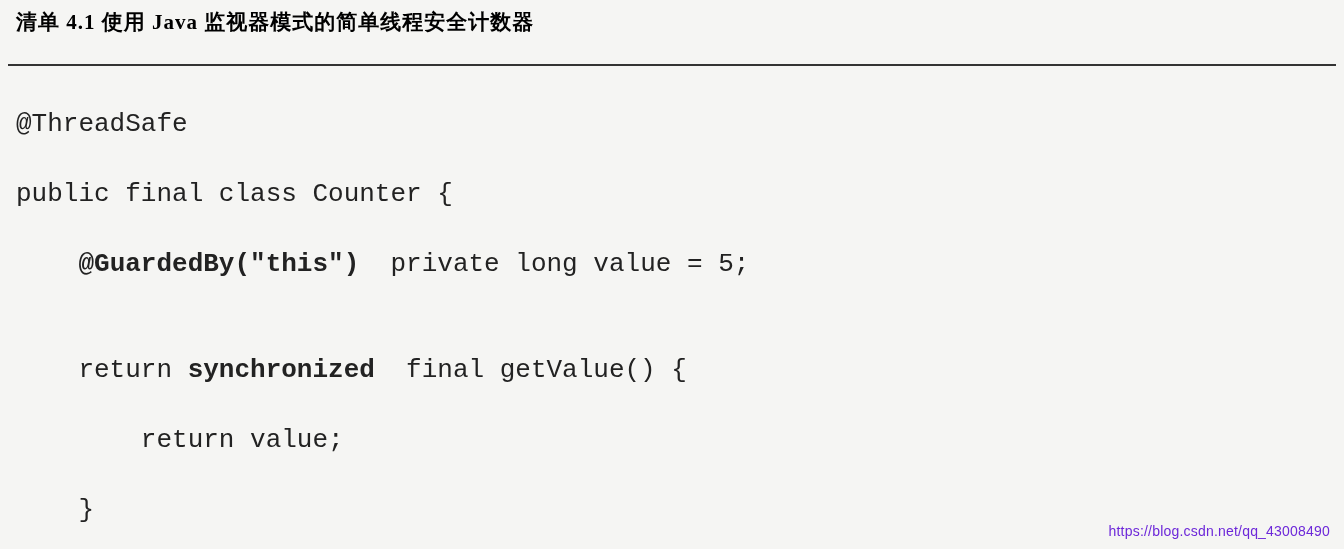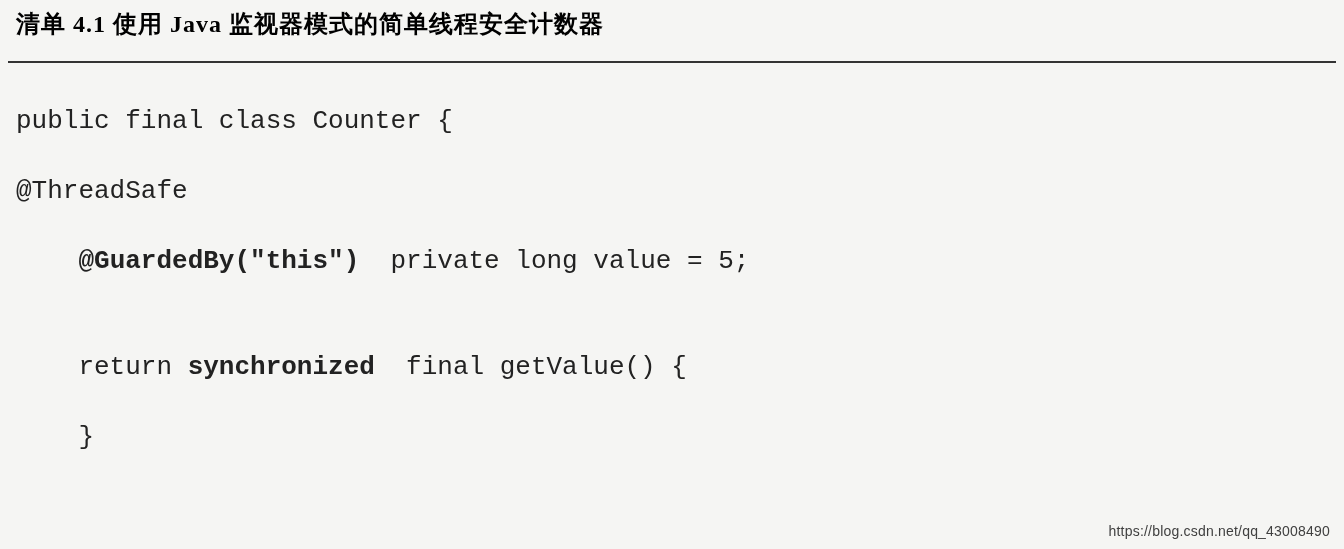--- a/index.html
+++ b/index.html
@@ -9,24 +9,24 @@
     }
     body {
       width: 1344px;
       height: 549px;
       background: #f5f5f3;
       font-family: "SimSun", "Songti SC", serif;
       overflow: hidden;
       position: relative;
     }
     .heading {
-      font-size: 24px;
+      font-size: 21px;
       font-weight: bold;
       color: #000;
-      padding: 8px 16px 21px 16px;
+      padding: 8px 16px 28px 16px;
       letter-spacing: 1px;
     }
     .hr-top {
       border: none;
       border-top: 2px solid #333;
       margin: 0 8px 0 8px;
     }
     .code-block {
       font-family: "Courier New", Courier, monospace;
       font-size: 26px;
@@ -40,36 +40,37 @@
     }
     .bold {
       font-weight: bold;
     }
     .watermark {
       position: absolute;
       right: 14px;
       bottom: 10px;
       font-family: Arial, sans-serif;
       font-size: 14px;
-      color: #404040;
+      color: #6d28d9;
       letter-spacing: 0.2px;
     }
   </style>
 </head>
 <body>
 
 <div class="heading">清单 4.1   使用 Java 监视器模式的简单线程安全计数器</div>
 <hr class="hr-top">
 
 <div class="code-block">
+<span class="code-line">@ThreadSafe</span>
 <span class="code-line">public final class Counter {</span>
-<span class="code-line">@ThreadSafe</span>
 <span class="code-line"><span>    </span><span class="bold">@GuardedBy("this")</span><span>  private long value = 5;</span></span>
 <span class="code-line"></span>
 <span class="code-line"><span>    return </span><span class="bold">synchronized</span><span>  final getValue() {</span></span>
+<span class="code-line">        return value;</span>
 <span class="code-line">    }</span>
 
 
 
 
 
 
 </div>
 
 <div class="watermark">https://blog.csdn.net/qq_43008490</div>

